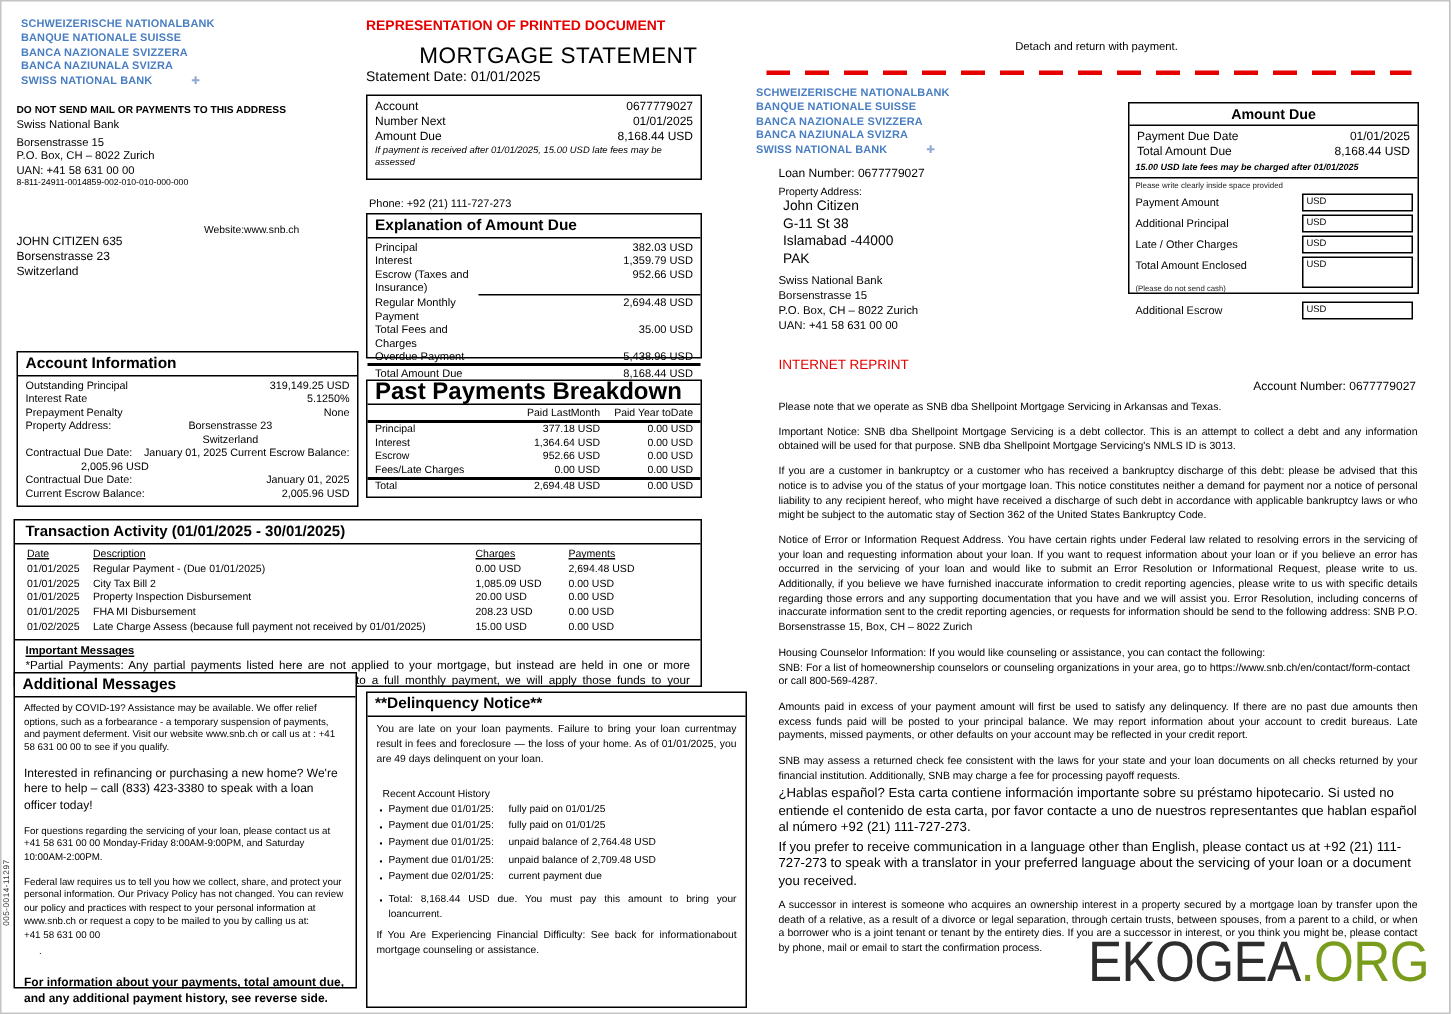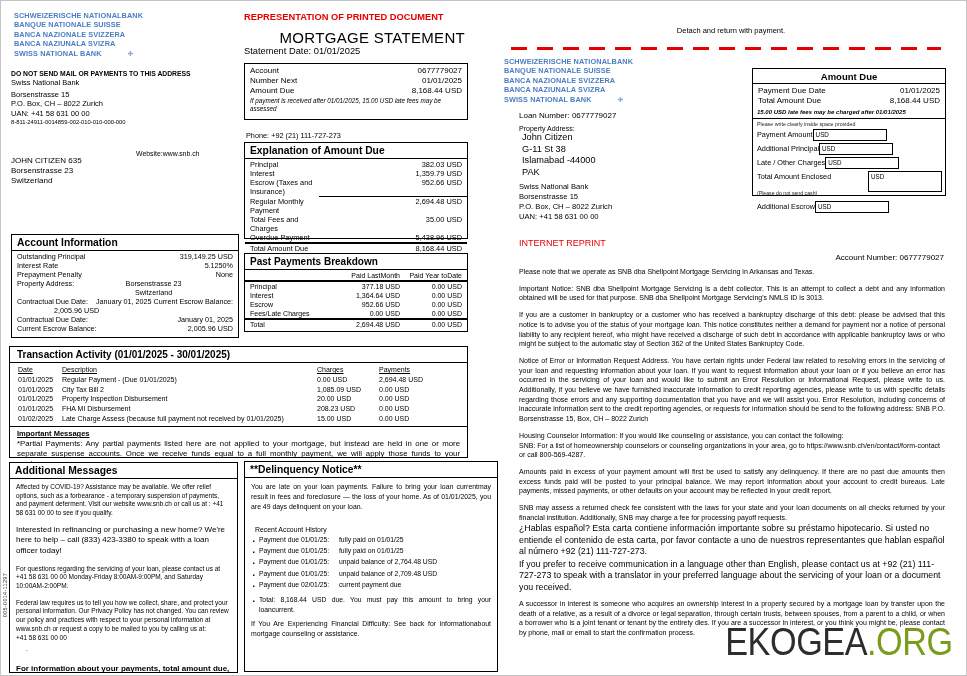--- a/index.html
+++ b/index.html
@@ -22,21 +22,21 @@
   .sep-partial{height:1.3px;background:#000;margin-left:74px}
   .grid3{display:grid;grid-template-columns:78px 72px 1fr;font-size:7px;line-height:9.2px;padding:0 5px}
   .grid3 .c2,.grid3 .c3{text-align:right;white-space:nowrap}
   .txg{display:grid;grid-template-columns:44px 255px 62px auto;font-size:7px;line-height:9.8px;padding:0 4px 0 8px}
   .und{text-decoration:underline}
   .dl-item{display:flex;font-size:6.8px;line-height:10.2px}
   .dl-item::before{content:"▪";font-size:5.5px;margin:1px 4px 0 2px}
   .dl-item .dl-lb{width:80px;flex:none}
   .rp{font-size:7px;line-height:9.7px;text-align:justify;margin-bottom:7px;white-space:pre-line}
   .rp-lg{font-size:8.8px;line-height:11.4px;text-align:left;white-space:pre-line}
-  .fld{display:flex;justify-content:flex-start;padding:1px 3px 1px 4px}
+  .fld{display:flex;justify-content:space-between;padding:1px 3px 1px 4px}
   .fld .flbl{font-size:7.3px;line-height:8.5px;padding-top:2px}
   .fld .sub{font-size:5.2px;line-height:6px;color:#222}
   .ubox{width:74px;flex:none;border:1.3px solid #000;font-size:6.3px;line-height:7px;padding:1px 2px;height:12px}
   .ubox.tall{height:21px}
   .dash-red{height:2.6px;background:repeating-linear-gradient(90deg,var(--red) 0 16px,transparent 16px 26px)}
   .brand{font-size:38px;letter-spacing:-.5px;white-space:nowrap;transform:scaleX(.9);transform-origin:100% 50%;line-height:40px}
   .brand .bd{color:var(--logo-dark)} .brand .bg{color:var(--logo-green)}
   .vcode{writing-mode:vertical-rl;transform:rotate(180deg);font-size:5.5px;color:#333;letter-spacing:.3px}
 </style>
 </head>
@@ -159,21 +159,21 @@
           <span class="vl">January 01, 2025</span>
         </div>
       <div class="kv" style="font-size:7.2px">
           <span class="lb">Current Escrow Balance:</span>
           <span class="vl">2,005.96 USD</span>
         </div>
     </div>
   </div>
 
   <div class="box" style="left:243px;top:252px;width:224px;height:79px">
-    <div class="box-title" style="font-size:10px">Past Payments Breakdown</div>
+    <div class="box-title" style="font-size:16px">Past Payments Breakdown</div>
     <div class="grid3" style="margin-top:1px">
       <span></span>
       <span class="c2">Paid LastMonth</span>
       <span class="c3">Paid Year toDate</span>
     </div>
     <div class="sep-full"></div>
     <div class="grid3">
         <span>Principal</span>
         <span class="c2">377.18 USD</span>
         <span class="c3">0.00 USD</span>
@@ -237,21 +237,21 @@
         <span>01/02/2025</span>
         <span>Late Charge Assess (because full payment not received by 01/01/2025)</span>
         <span>15.00 USD</span>
         <span>0.00 USD</span>
       </div>
     <div class="sep-full" style="margin-top:2px"></div>
     <div style="font-size:7.5px;font-weight:bold;text-decoration:underline;padding:2px 7px 0">Important Messages</div>
     <div style="font-size:7.8px;line-height:10.2px;text-align:justify;padding:1px 7px 0">*Partial Payments: Any partial payments listed here are not applied to your mortgage, but instead are held in one or more separate suspense accounts. Once we receive funds equal to a full monthly payment, we will apply those funds to your mortgage.</div>
   </div>
 
-  <div class="box" style="left:8px;top:461px;width:229px;height:211px">
+  <div class="box" style="left:8px;top:447px;width:229px;height:211px">
     <div class="box-title">Additional Messages</div>
     <div style="padding:4px 6px 0 6px">
       <div style="font-size:6.5px;line-height:8.7px">Affected by COVID-19? Assistance may be available. We offer relief options, such as a forbearance - a temporary suspension of payments, and payment deferment. Visit our website www.snb.ch or call us at : +41 58 631 00 00 to see if you qualify.</div>
       <div style="font-size:8px;line-height:10.6px;margin-top:7px">Interested in refinancing or purchasing a new home? We're here to help – call (833) 423-3380 to speak with a loan officer today!</div>
       <div style="font-size:6.5px;line-height:8.7px;margin-top:8px">For questions regarding the servicing of your loan, please contact us at +41 58 631 00 00 Monday-Friday 8:00AM-9:00PM, and Saturday 10:00AM-2:00PM.</div>
       <div style="font-size:6.5px;line-height:8.7px;margin-top:8px;white-space:pre-line">Federal law requires us to tell you how we collect, share, and protect your personal information. Our Privacy Policy has not changed. You can review our policy and practices with respect to your personal information at www.snb.ch or request a copy to be mailed to you by calling us at:
 +41 58 631 00 00</div>
       <div style="font-size:6.5px;margin-top:3px;padding-left:10px">.</div>
       <div style="font-size:8px;line-height:10.4px;font-weight:bold;margin-top:12px">For information about your payments, total amount due, and any additional payment history, see reverse side.</div>
     </div>

